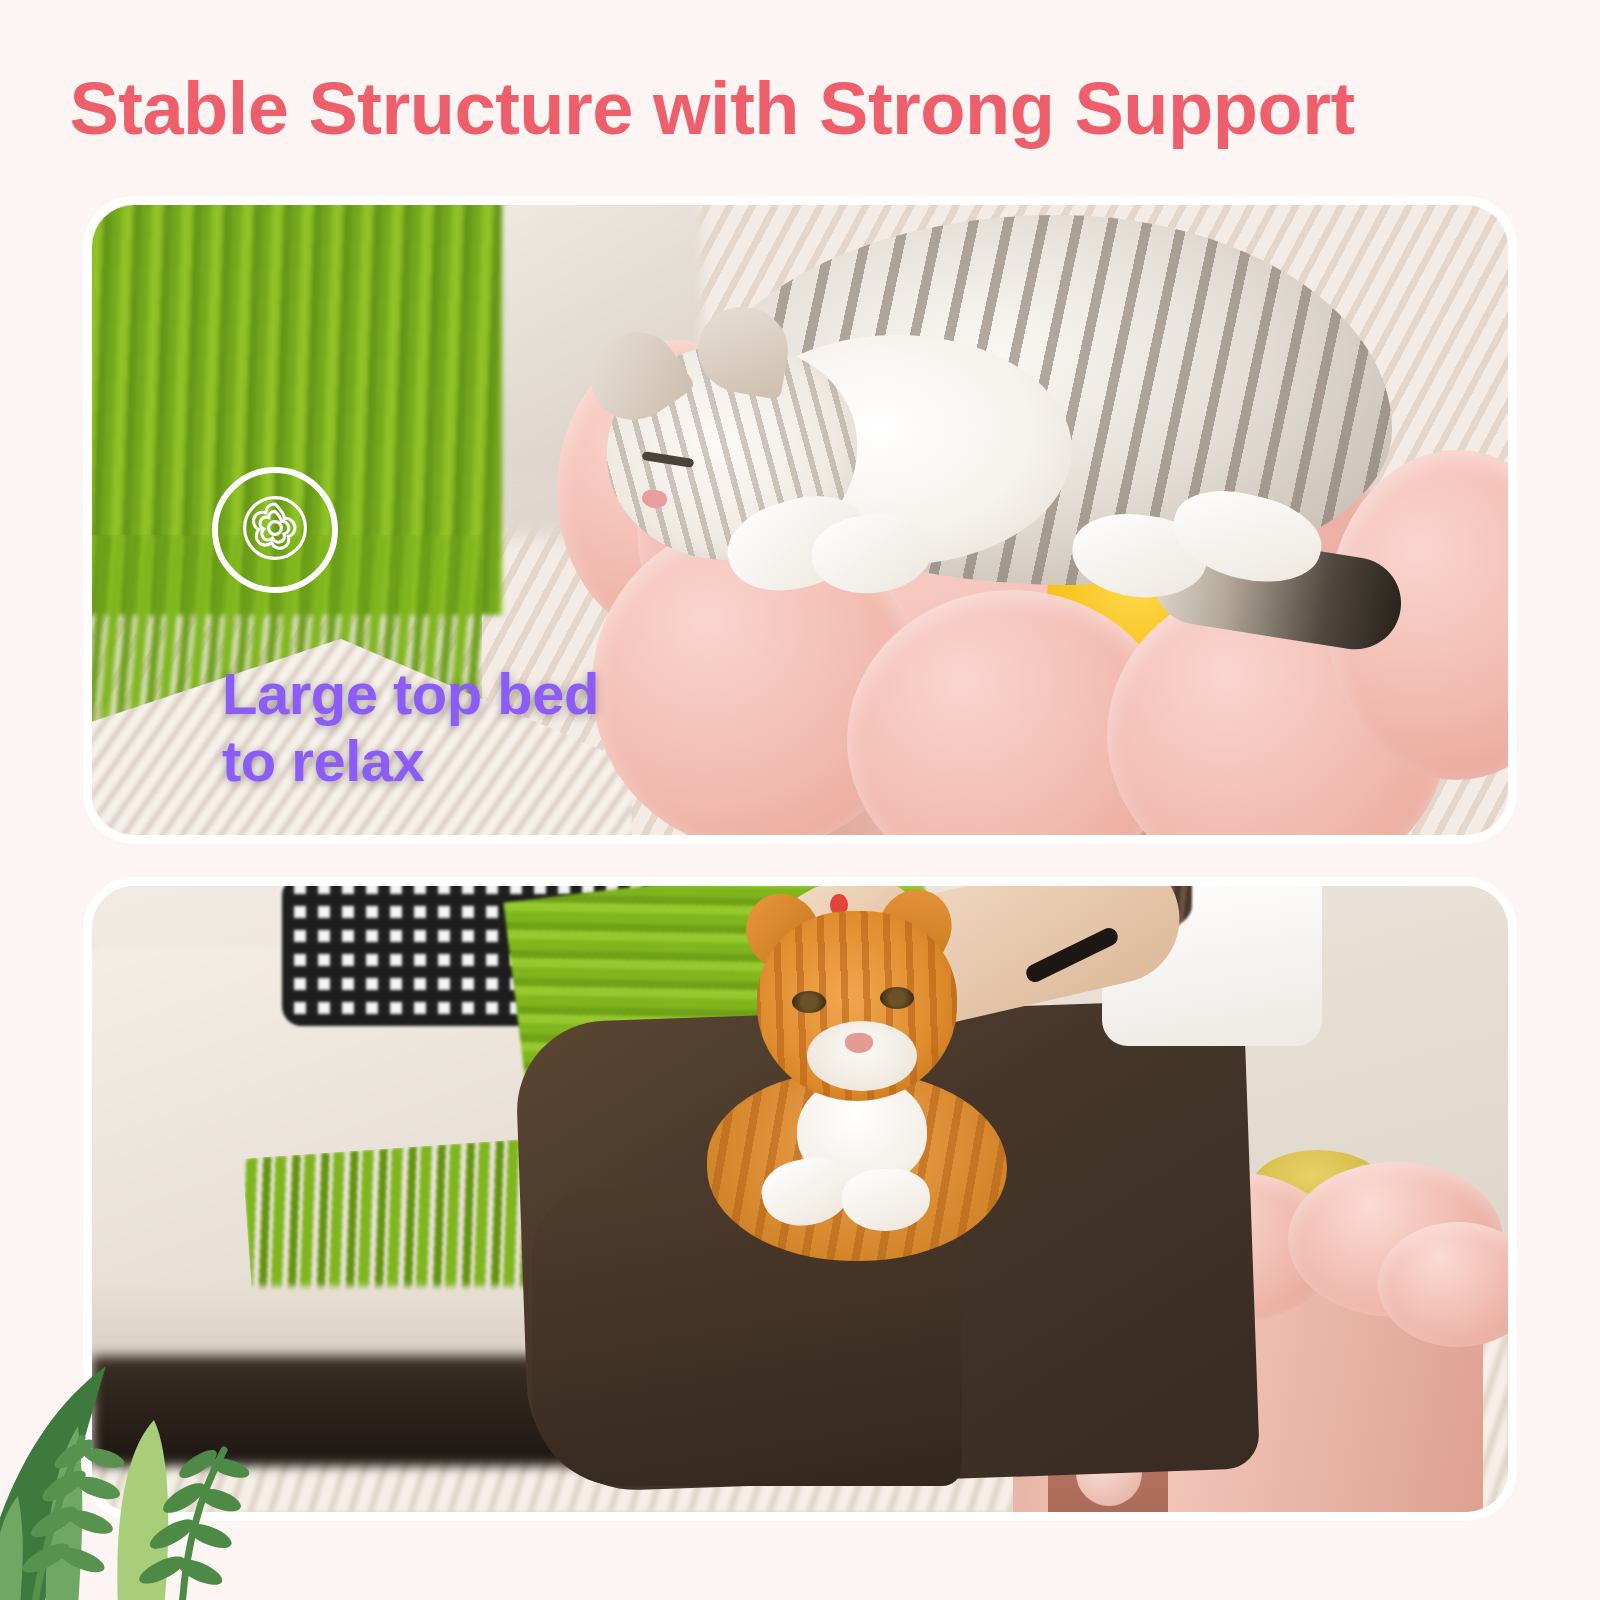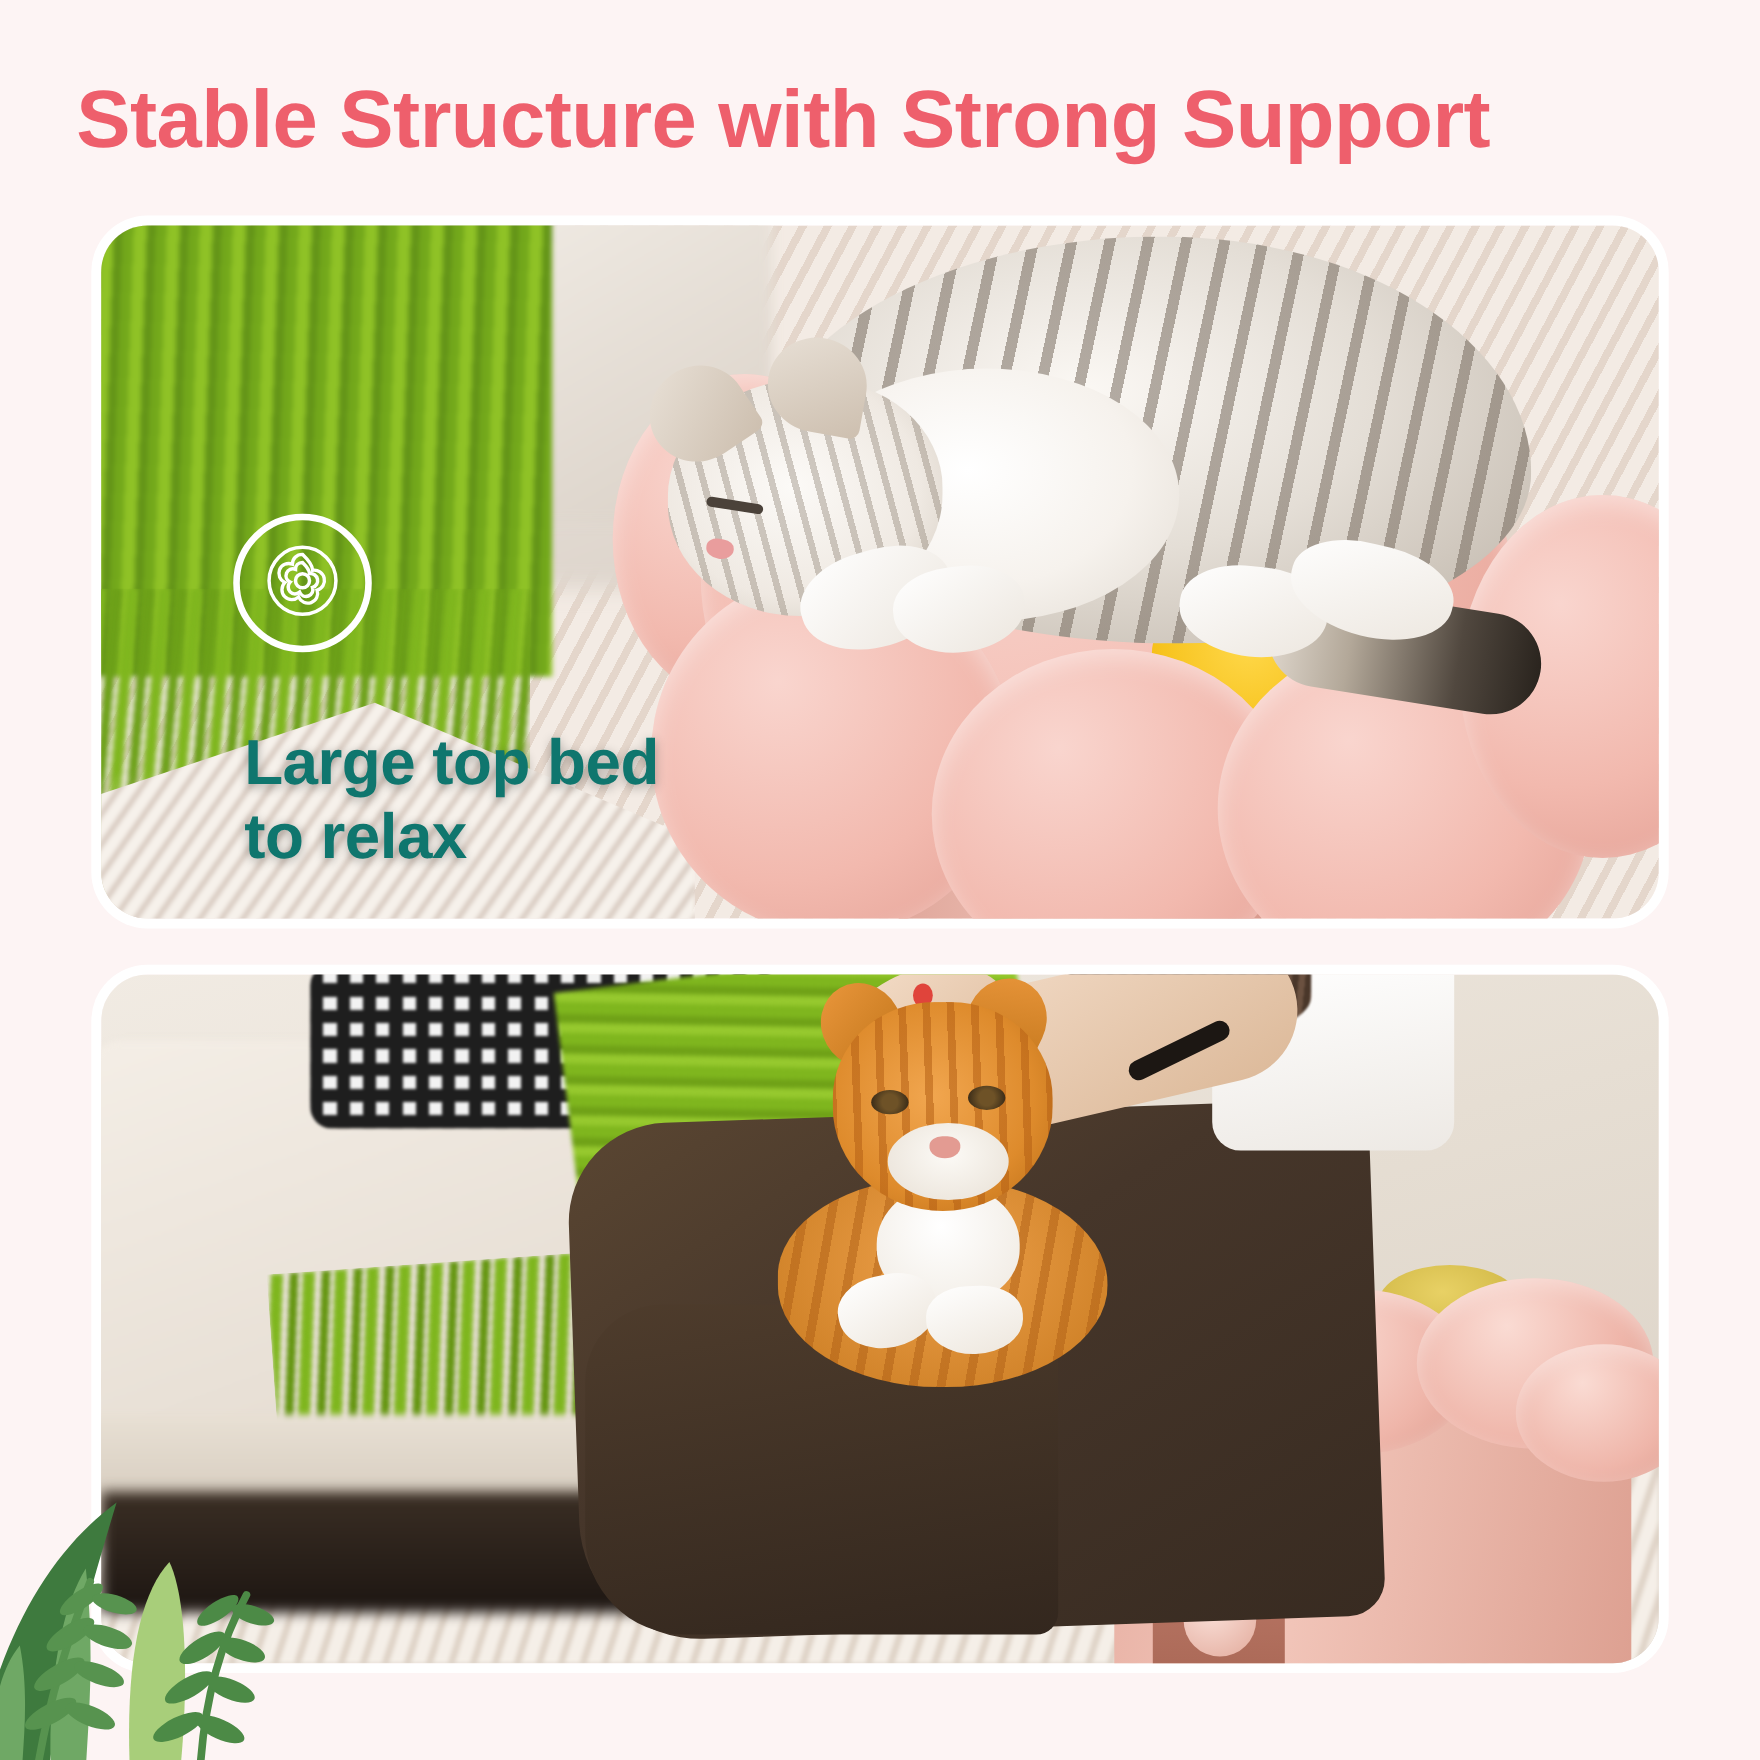--- a/index.html
+++ b/index.html
@@ -349,21 +349,21 @@
   
   .icon-badge{
     position:absolute;
     width:126px; height:126px;
     border:6px solid #FFFFFF;
     border-radius:50%;
     display:flex; align-items:center; justify-content:center;
   }
   .caption{
     position:absolute;
-    color:#0f766e;
+    color:#8b5cf6;
     font-size:58px;
     font-weight:bold;
     line-height:1.16;
     letter-spacing:-0.5px;
     text-shadow:0 2px 10px rgba(0,0,0,.30);
     white-space:pre-line;
   }
   #badge-1{ left:120px; top:262px; }
   #caption-1{ left:130px; top:455px; }
 

